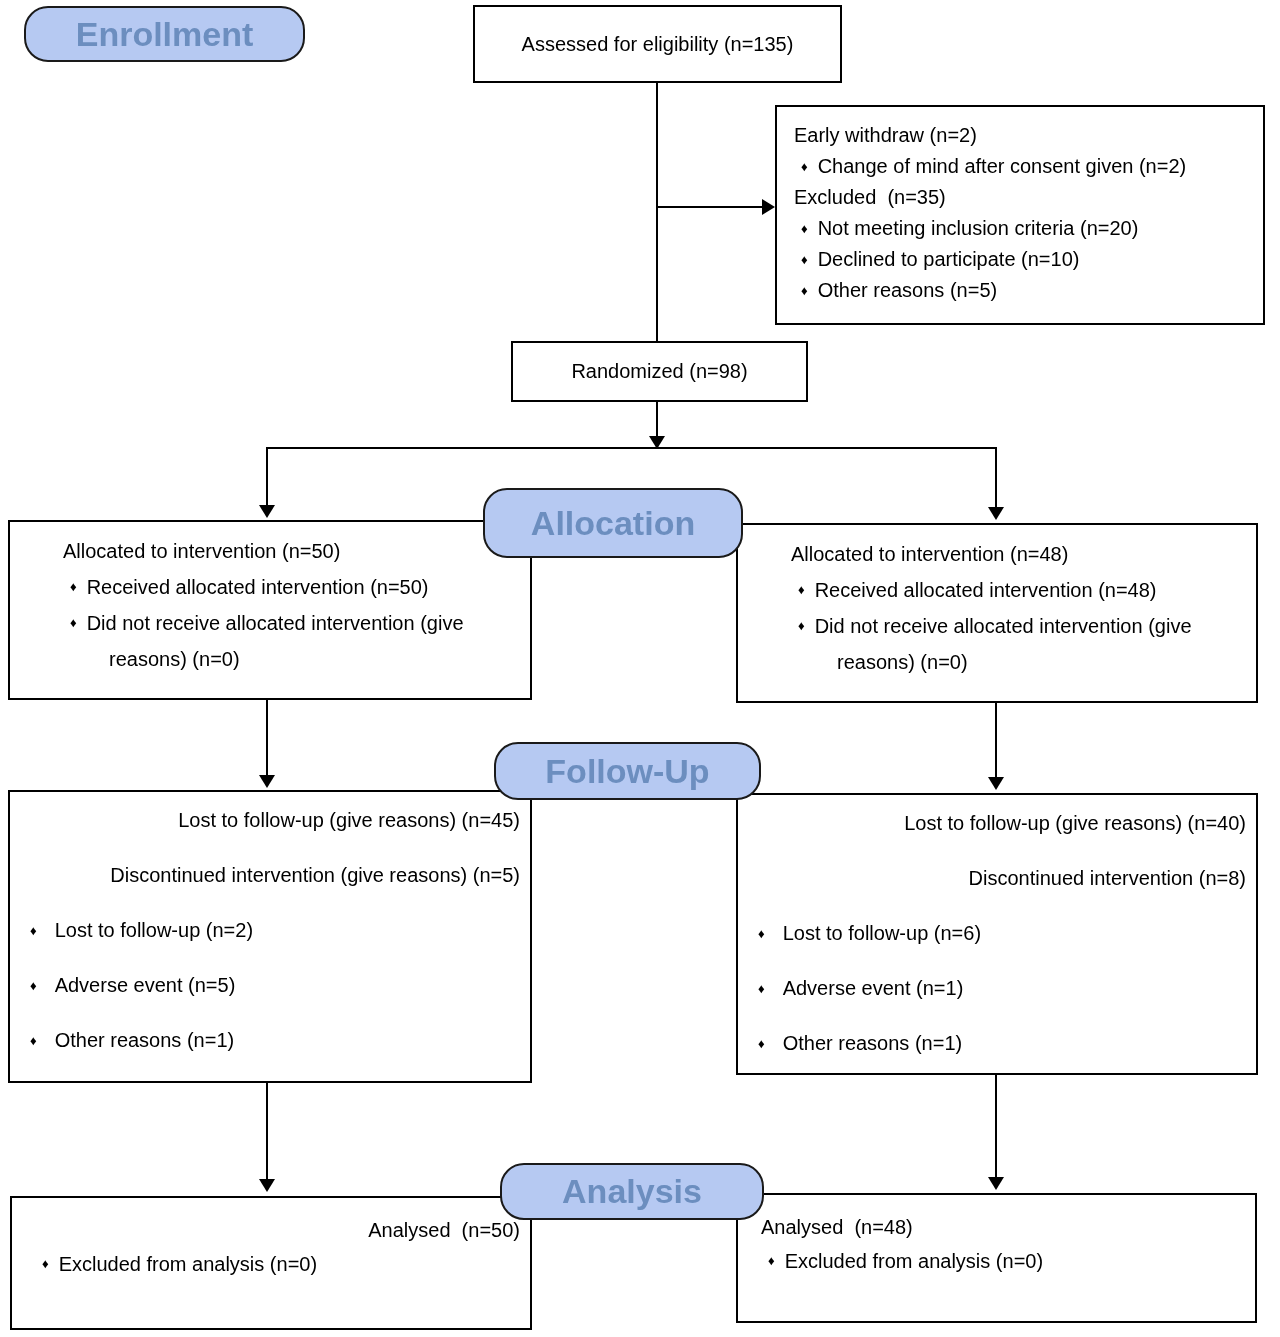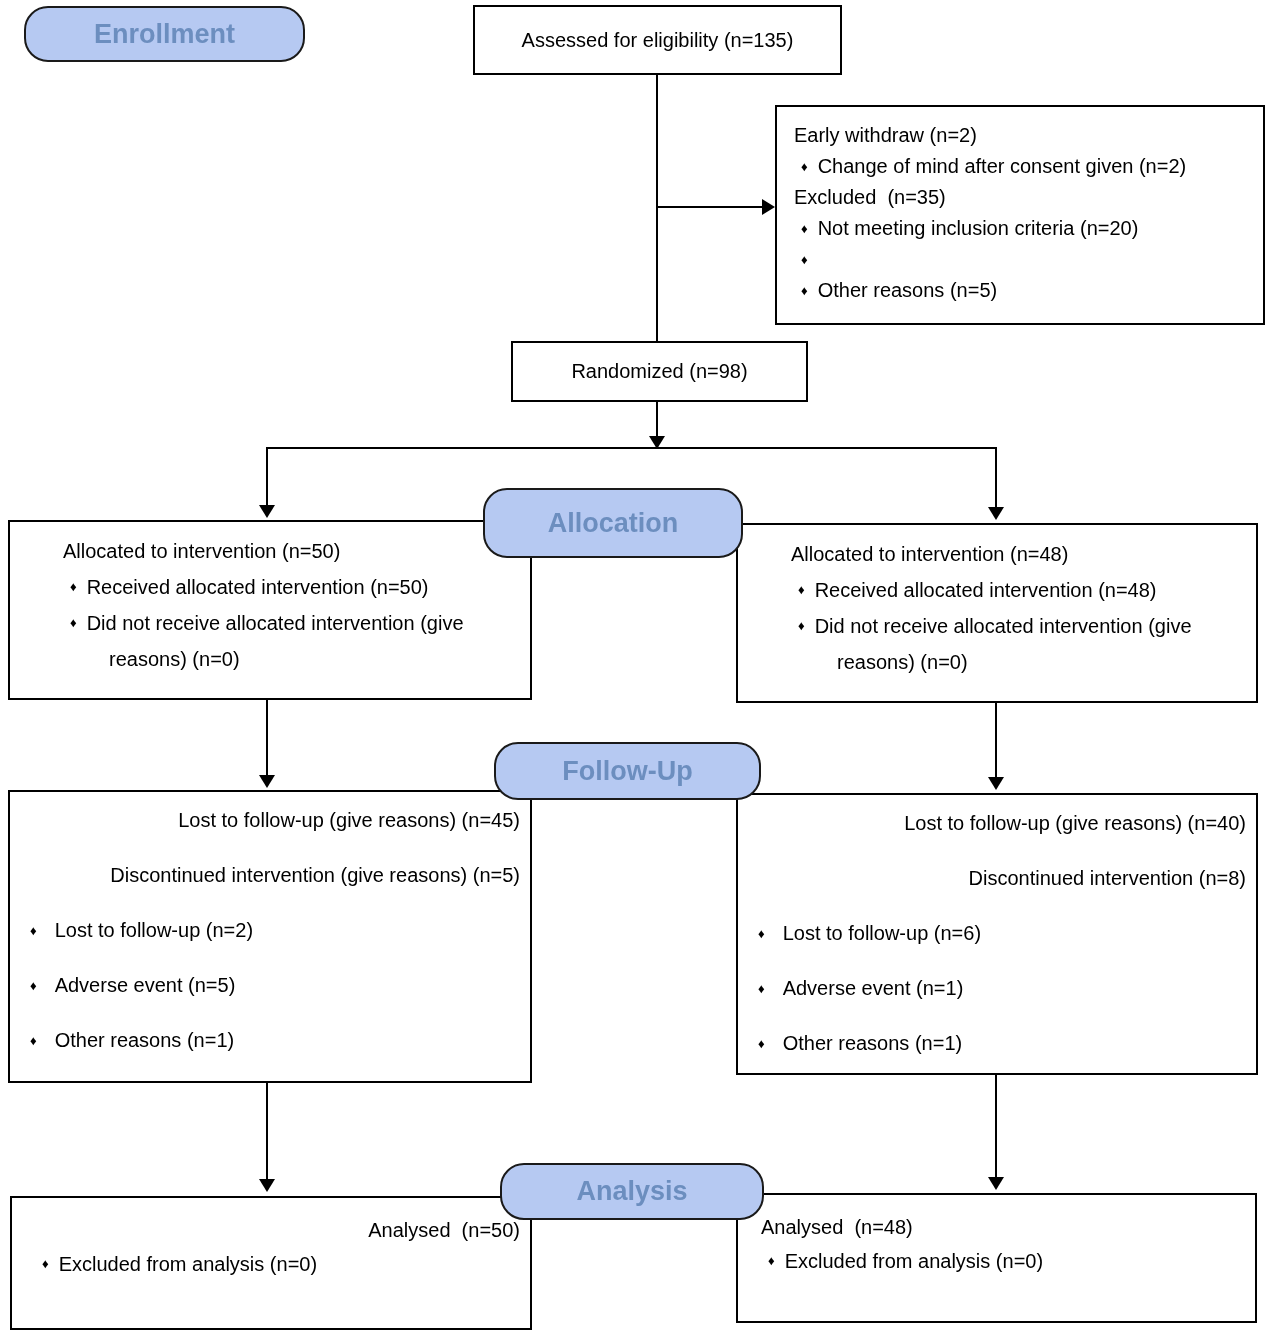--- a/index.html
+++ b/index.html
@@ -15,21 +15,21 @@
     font-family:"Liberation Sans",sans-serif;color:var(--text);overflow:hidden;
   }
   .box{
     position:absolute;background:#ffffff;border:2px solid var(--box-border);
     box-sizing:border-box;font-size:20px;z-index:1;
   }
   .box.center{display:flex;align-items:center;justify-content:center;}
   .badge{
     position:absolute;display:flex;align-items:center;justify-content:center;
     background:var(--badge-fill);border:2px solid var(--badge-border);
-    border-radius:24px;font-weight:bold;font-size:27px;color:var(--badge-text);
+    border-radius:24px;font-weight:bold;font-size:34px;color:var(--badge-text);
     z-index:5;box-sizing:border-box;
   }
   .lines{box-sizing:border-box;width:100%;height:100%;}
   .line{white-space:pre-wrap;}
   .line.bullet,.line.bullet-wide{display:flex;}
   .diamond{font-size:13px;align-self:center;flex:0 0 auto;}
   .line.bullet .diamond{margin:0 10px 0 7px;}
   .line.bullet-wide .diamond{margin:0 18px 0 5px;}
   .line.indent{padding-left:46px;}
   
@@ -77,31 +77,31 @@
   <div class="vline" style="left:266px;top:700px;height:77px;"></div>
   <div class="arr-down" style="left:259px;top:775px;"></div>
   <div class="vline" style="left:995px;top:703px;height:76px;"></div>
   <div class="arr-down" style="left:988px;top:777px;"></div>
 
   <div class="vline" style="left:266px;top:1083px;height:98px;"></div>
   <div class="arr-down" style="left:259px;top:1179px;"></div>
   <div class="vline" style="left:995px;top:1075px;height:104px;"></div>
   <div class="arr-down" style="left:988px;top:1177px;"></div>
 
-  <div class="box center" style="left:473px;top:5px;width:369px;height:70px;">
+  <div class="box center" style="left:473px;top:5px;width:369px;height:78px;">
     <span>Assessed for eligibility (n=135)</span>
   </div>
 
   <div class="box excluded" style="left:775px;top:105px;width:490px;height:220px;">
     <div class="lines">
         <div class="line plain">Early withdraw (n=2)</div>
         <div class="line bullet"><span class="diamond">♦</span><span>Change of mind after consent given (n=2)</span></div>
         <div class="line plain">Excluded  (n=35)</div>
         <div class="line bullet"><span class="diamond">♦</span><span>Not meeting inclusion criteria (n=20)</span></div>
-        <div class="line bullet"><span class="diamond">♦</span></div>
+        <div class="line bullet"><span class="diamond">♦</span><span>Declined to participate (n=10)</span></div>
         <div class="line bullet"><span class="diamond">♦</span><span>Other reasons (n=5)</span></div>
       </div>
   </div>
 
   <div class="box center" style="left:511px;top:341px;width:297px;height:61px;">
     <span>Randomized (n=98)</span>
   </div>
 
   <div class="box alloc" style="left:8px;top:520px;width:524px;height:180px;">
     <div class="lines">

